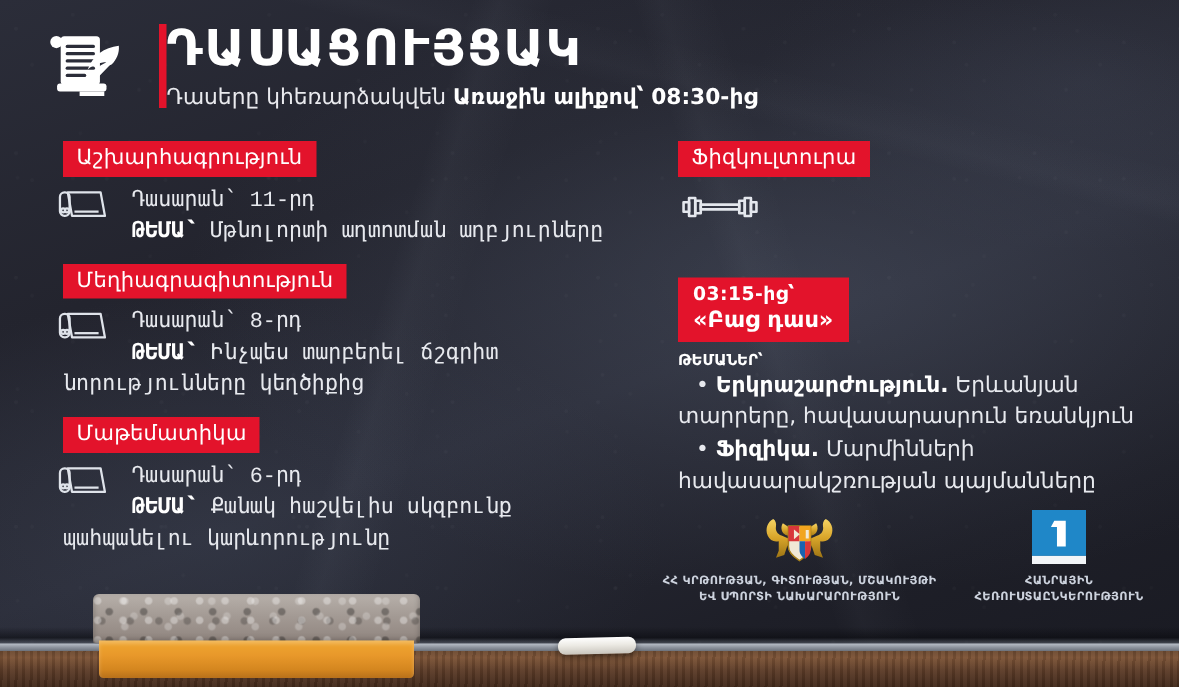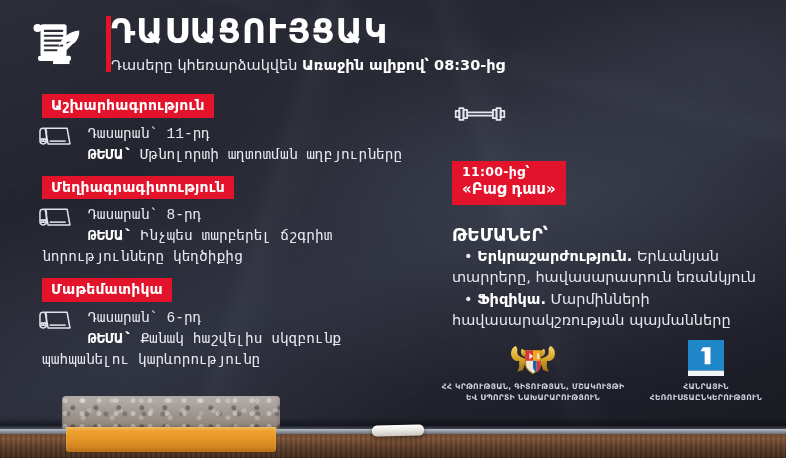--- a/index.html
+++ b/index.html
@@ -96,21 +96,21 @@
   .col-left  { position: absolute; left: 42px;  top: 94px; width: 390px; }
   .col-right { position: absolute; left: 452px; top: 94px; width: 320px; }
 
   .subject-block { margin-bottom: 10px; }
 
   .badge {
     display: inline-block;
     background: #e3132b;
     color: #ffffff;
     font-size: 14px;
-    font-weight: 700;
+    font-weight: 400;
     padding: 3px 9px 4px 9px;
     line-height: 1.18;
     letter-spacing: 0.2px;
     white-space: nowrap;
   }
 
   .subject-body {
     position: relative;
     margin-top: 6px;
     padding-left: 0;
@@ -138,23 +138,23 @@
     color: #ffffff;
     font-size: 14px;
     font-weight: 700;
     padding: 3px 10px 5px 10px;
     line-height: 1.3;
   }
   .free-badge .time { display: block; font-size: 12.5px; font-weight: 700; letter-spacing: .3px; }
   .free-badge .name { display: block; font-size: 15px; font-weight: 700; }
 
   .topics-label {
-    margin-top: 20px;
+    margin-top: 7px;
     color: #ffffff;
-    font-size: 17px;
+    font-size: 10px;
     font-weight: 700;
   }
   .topic-item {
     color: #e7e9ee;
     font-size: 14.5px;
     line-height: 1.45;
     margin-top: 1px;
   }
   .topic-item .bullet-in { display:inline-block; width: 12px; }
   .topic-item b { font-weight: 700; color: #ffffff; }
@@ -343,40 +343,41 @@
           <span class="indent"></span><b>ԹԵՄԱ՝</b><span> Քանակ հաշվելիս սկզբունք պահպանելու կարևորությունը</span>
         </div>
       </div>
     </div>
 
   </div>
 
   <div class="col-right">
 
     <div class="subject-block">
+      <span class="badge">Ֆիզկուլտուրա</span>
       <span class="dumbbell-icon">
         <svg viewBox="0 0 60 24" width="56" height="22" aria-hidden="true">
           <g fill="none" stroke="#e4e7ed" stroke-width="1.9" stroke-linejoin="round">
             <rect x="7.5" y="5.5" width="4.5" height="13"></rect>
             <rect x="12" y="7.5" width="4" height="9"></rect>
             <rect x="3.5" y="8.5" width="4" height="7"></rect>
             <rect x="48" y="5.5" width="4.5" height="13"></rect>
             <rect x="44" y="7.5" width="4" height="9"></rect>
             <rect x="52.5" y="8.5" width="4" height="7"></rect>
             <path d="M16 10.3 h28 v3.4 h-28 z"></path>
           </g>
         </svg>
       </span>
     </div>
 
     <div style="height:26px"></div>
 
     <div>
       <span class="free-badge">
-        <span class="time">11:00-ից՝</span>
+        <span class="time">03:15-ից՝</span>
         <span class="name">«Բաց դաս»</span>
       </span>
 
       <div class="topics-label">ԹԵՄԱՆԵՐ՝</div>
 
       <div class="topic-item">
         <span class="bullet-in"></span><span>•</span>
         <b>Երկրաշարժություն.</b><span> Երևանյան տարրերը, հավասարասրուն եռանկյուն</span>
       </div>
 

